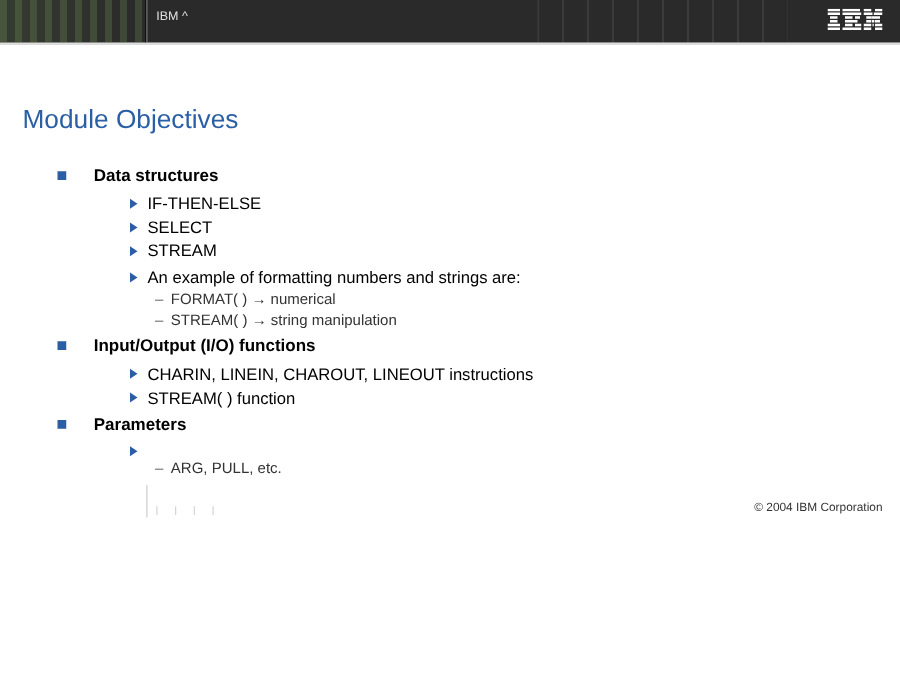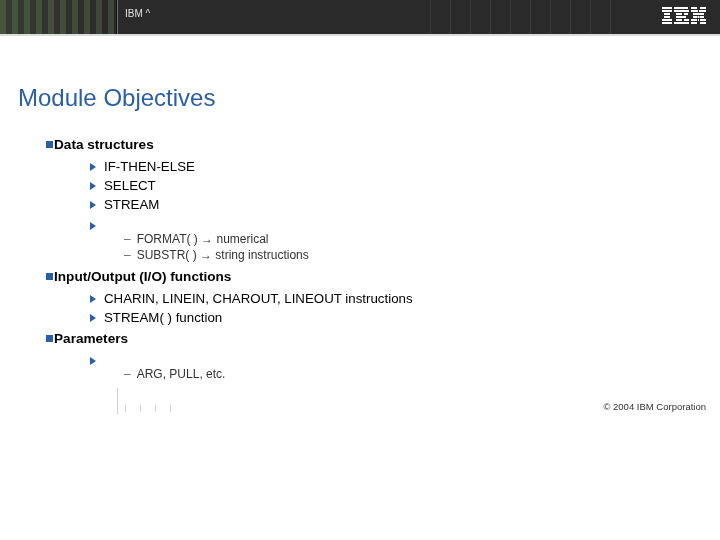--- a/index.html
+++ b/index.html
@@ -20,32 +20,32 @@
       linear-gradient(90deg, rgba(123,160,91,0.15), rgba(74,74,74,0) 90%);
   }
   .header-ticks-right { position:absolute; right:90px; top:0; width:200px; height:34px;
     background: repeating-linear-gradient(90deg, rgba(180,180,180,0.12) 0 1px, transparent 1px 20px);
   }
 
   .subbar { width: 100%; height: 2px; background: #dcdcdc; }
   .spacer { height: 48px; }
 
   .title {
-    font-size: 24px; font-weight: 400; color: #2b5fa5;
+    font-size: 21px; font-weight: 400; color: #2b5fa5;
     margin-left: 18px; margin-bottom: 24px; font-family: Arial, sans-serif;
   }
 
   .content { margin-left: 46px; font-size: 13.6px; color: #000; line-height: 1.28; }
 
   .sec { margin-bottom: 4px; }
-  .sec-head { display:flex; align-items:flex-start; gap: 1px; margin-bottom: 5px; }
+  .sec-head { display:flex; align-items:flex-start; gap: 22px; margin-bottom: 5px; }
   .sq { width: 7px; height: 7px; background: #2b5fa5; margin-top: 5px; flex: 0 0 auto; }
   .sec-title { font-weight: bold; color:#000; }
 
-  .lvl2 { margin-left: 44px; margin-bottom: 2px; display:flex; align-items:flex-start; gap: 8px; }
+  .lvl2 { margin-left: 58px; margin-bottom: 2px; display:flex; align-items:flex-start; gap: 8px; }
   .tri { width:0; height:0; border-top:4.3px solid transparent; border-bottom:4.3px solid transparent; border-left:6px solid #2b5fa5; margin-top: 4.5px; flex:0 0 auto; }
   .lvl2-text { font-size:13.3px; }
 
   .lvl3 { margin-left: 78px; margin-bottom:1px; font-size: 12px; color:#333; display:flex; align-items:flex-start; gap:6px; }
   .dash { color:#666; font-size:12px; }
 
   
   .footer-art { position: absolute; left: 0; bottom: 22px; width: 260px; height: 26px; }
   .fv { position:absolute; top:0; height:26px; width:1px; background:#cfcfcf; }
   .fv1 { left:117px; }
@@ -122,28 +122,29 @@
         </div>
       <div class="lvl2">
           <div class="tri"></div>
           <div class="lvl2-text">STREAM</div>
         </div>
     </div>
 
     <div class="sec">
       <div class="lvl2">
           <div class="tri"></div>
+          <div class="lvl2-text">An example of formatting numbers and strings are:</div>
         </div>
       <div class="lvl3">
           <span class="dash">–</span>
           <span>FORMAT( ) → numerical</span>
         </div>
       <div class="lvl3">
           <span class="dash">–</span>
-          <span>SUBSTR( ) → string instructions</span>
+          <span>STREAM( ) → string manipulation</span>
         </div>
     </div>
 
     <div class="sec">
       <div class="sec-head">
         <div class="sq"></div>
         <div class="sec-title">Input/Output (I/O) functions</div>
       </div>
       <div class="lvl2">
           <div class="tri"></div>

